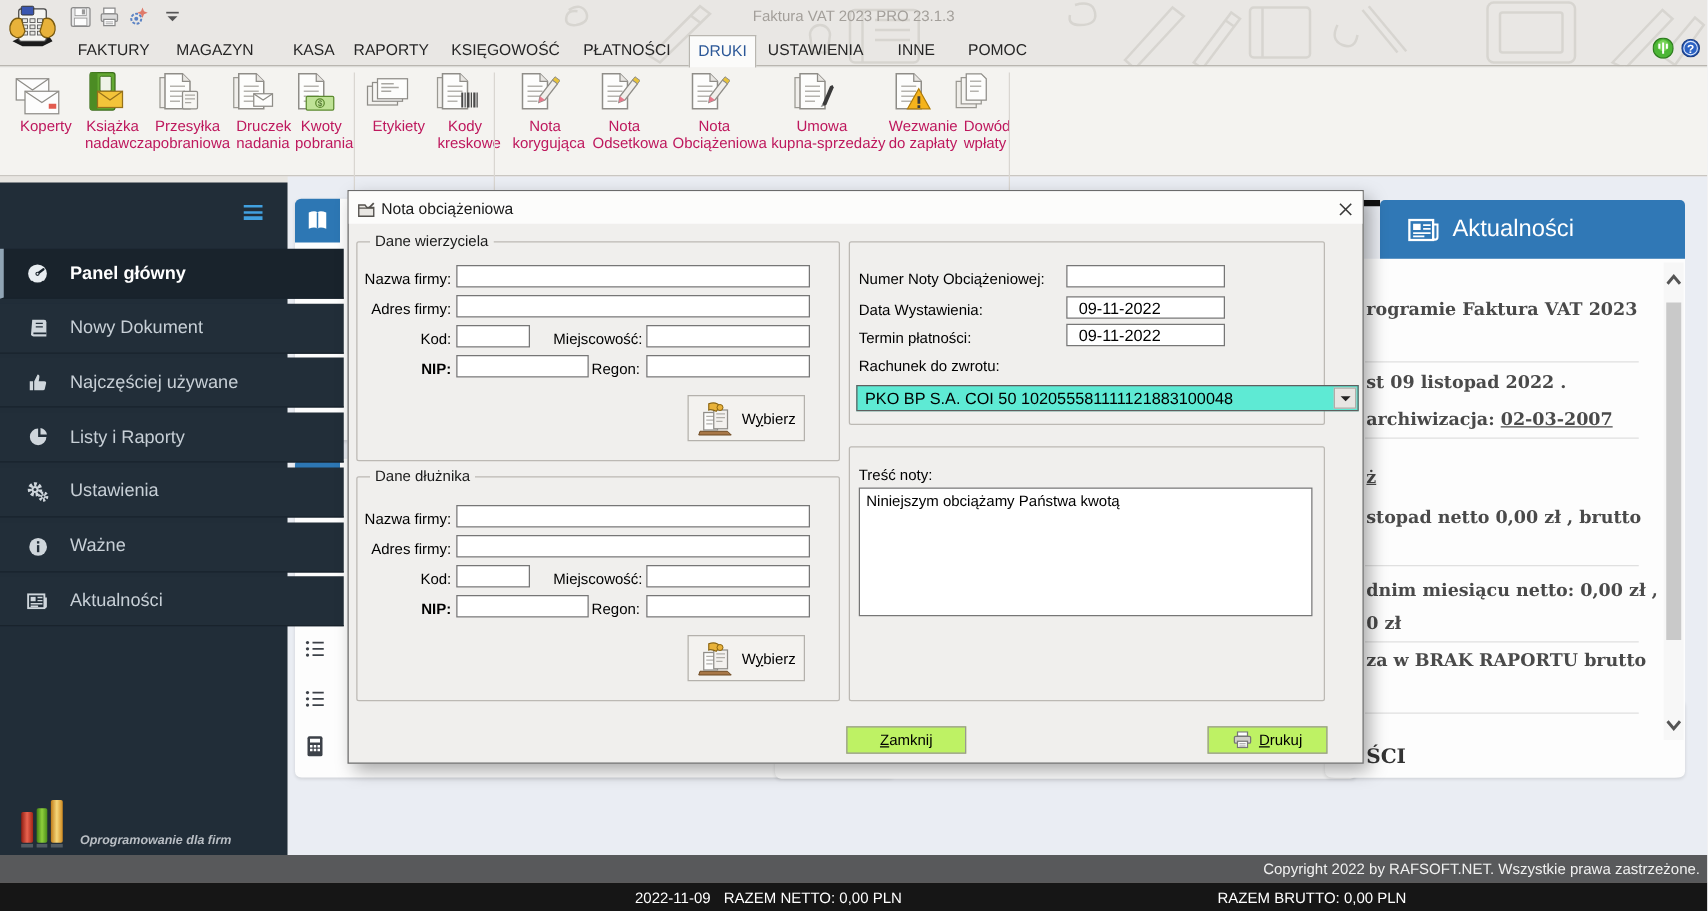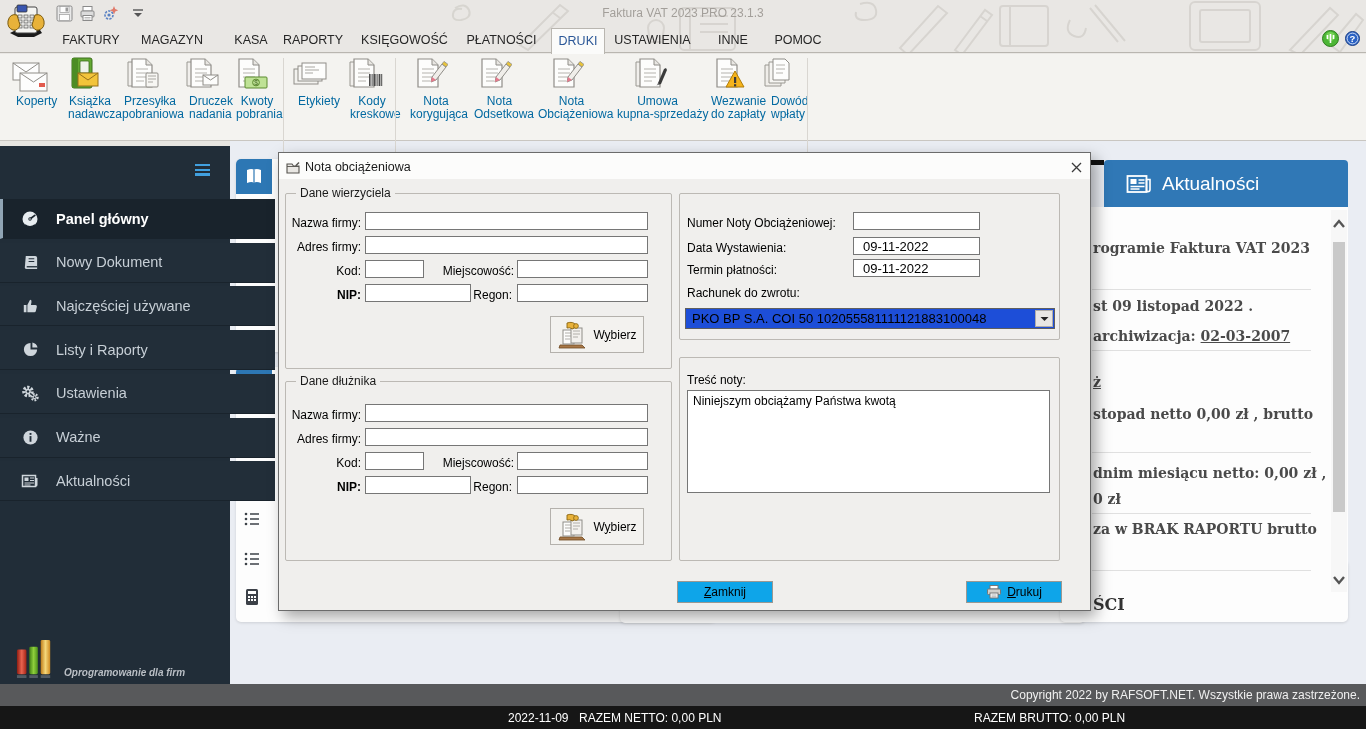--- a/index.html
+++ b/index.html
@@ -23,21 +23,21 @@
   .tab0{left:58px;width:66px;} .tab1{left:132px;width:80px;} .tab2{left:220px;width:62px;}
   .tab3{left:279px;width:68px;} .tab4{left:356px;width:97px;} .tab5{left:461px;width:81px;}
   .tab6{left:551px;width:54px;} .tab7{left:612px;width:81px;} .tab8{left:705px;width:56px;} .tab9{left:766px;width:64px;}
   #help-globe { position:absolute; left:1322px; top:30px; width:17px; height:17px; z-index:4; }
   #help-question { position:absolute; left:1345px; top:31px; width:15px; height:15px; z-index:4; }
 
   
   #ribbon { position:absolute; left:0; top:54px; width:1366px; height:87px; background:#f4f3f0; border-bottom:1px solid #c9c6c1; z-index:1; }
   .ribbon-item { position:absolute; top:3px; text-align:center; cursor:default; }
   .ribbon-item .ric { height:36px; display:flex; align-items:flex-end; justify-content:center; }
-  .ribbon-item .rlbl { margin-top:2px; font-size:12px; line-height:13px; color:#0369a1; white-space:nowrap;margin-left:12px; }
+  .ribbon-item .rlbl { margin-top:2px; font-size:12px; line-height:13px; color:#be185d; white-space:nowrap;margin-left:12px; }
   .ri0{left:4px;width:52px;} .ri1{left:56px;width:56px;} .ri2{left:110px;width:68px;}
   .ri3{left:177px;width:51px;} .ri4{left:224px;width:54px;}
   .ri5{left:286px;width:51px;} .ri6{left:338px;width:56px;}
   .ri7{left:398px;width:64px;} .ri8{left:462px;width:63px;} .ri9{left:526px;width:79px;}
   .ri10{left:605px;width:93px;} .ri11{left:699px;width:60px;} .ri12{left:759px;width:44px;}
   .rsep { position:absolute; top:4px; width:1px; height:130px; background:#d9d6d1; }
   .rsep1{left:283px;} .rsep2{left:395px;} .rsep3{left:807px;}
   .rgroup-label { position:absolute; top:73px; font-size:12px; color:#8d8983; text-align:center; white-space:nowrap;margin-top:46px; }
   .rg0{left:62px;width:165px;} .rg1{left:290px;width:100px;} .rg2{left:450px;width:305px;}
 
@@ -102,25 +102,25 @@
   #fs-debtor { left:6px; top:228px; width:387px; height:180px;padding-left:36px; }
   #box-head { left:400px; top:40px; width:381px; height:147px; }
   #box-note { left:400px; top:204px; width:381px; height:204px; }
   .dlg-label { position:absolute; font-size:12px; color:#000; white-space:nowrap; }
   .dlg-label.ralign { text-align:right; }
   .dlg-input { position:absolute; height:18px; background:#fff; border:1px solid #767676; font-size:12px; padding:0 3px; color:#000; font-family:"Liberation Sans", sans-serif; }
   .wybierz-btn { position:absolute; left:271px; width:94px; height:37px; background:#f3f2ef; border:1px solid #b4b1ac; display:flex; align-items:center; justify-content:center; cursor:pointer; }
   .wybierz-btn .wtxt { font-size:12px; color:#000; margin-left:6px; }
   .accel { text-decoration:underline; }
   #wybierz1 { top:163px; } #wybierz2 { top:355px; }
-  .dlg-btn { position:absolute; top:428px; width:96px; height:22px; background:#0ea5e9; border:1px solid #9a9892; font-size:12px; color:#000; display:flex; align-items:center; justify-content:center; cursor:pointer; }
+  .dlg-btn { position:absolute; top:428px; width:96px; height:22px; background:#bef264; border:1px solid #9a9892; font-size:12px; color:#000; display:flex; align-items:center; justify-content:center; cursor:pointer; }
   #btn-close-dlg { left:398px; }
   #btn-print { left:687px; }
   #btn-print svg { margin-right:5px; }
-  #combo { position:absolute; left:406px; top:155px; width:370px; height:21px; background:#1d4ed8; border:1px solid #5f5f5f; display:flex; align-items:center; cursor:pointer; }
+  #combo { position:absolute; left:406px; top:155px; width:402px; height:21px; background:#5eead4; border:1px solid #5f5f5f; display:flex; align-items:center; cursor:pointer; }
   #combo-text { font-size:13px; color:#000; margin-left:6px; white-space:nowrap; }
   #combo-btn { position:absolute; right:1px; top:1px; width:18px; height:17px; background:#e8e6e3; border:1px solid #b0ada8; display:flex; align-items:center; justify-content:center; }
   #textarea { position:absolute; left:408px; top:237px; width:363px; height:103px; background:#fff; border:1px solid #767676; font-size:12px; color:#000; padding:3px 5px; font-family:"Liberation Sans", sans-serif; resize:none; }
 
   
   #copybar { position:absolute; left:0; top:684px; width:1366px; height:22px; background:#58595b; z-index:20; }
   #copybar span { position:absolute; right:6px; top:4px; font-size:12px; color:#f0f0f0; }
   #statusbar { position:absolute; left:0; top:706px; width:1366px; height:23px; background:#161616; z-index:20; }
   #statusbar span { position:absolute; top:5px; font-size:12px; color:#fff; }
   #status-date { left:508px; } #status-netto { left:579px; } #status-brutto { left:974px; }

